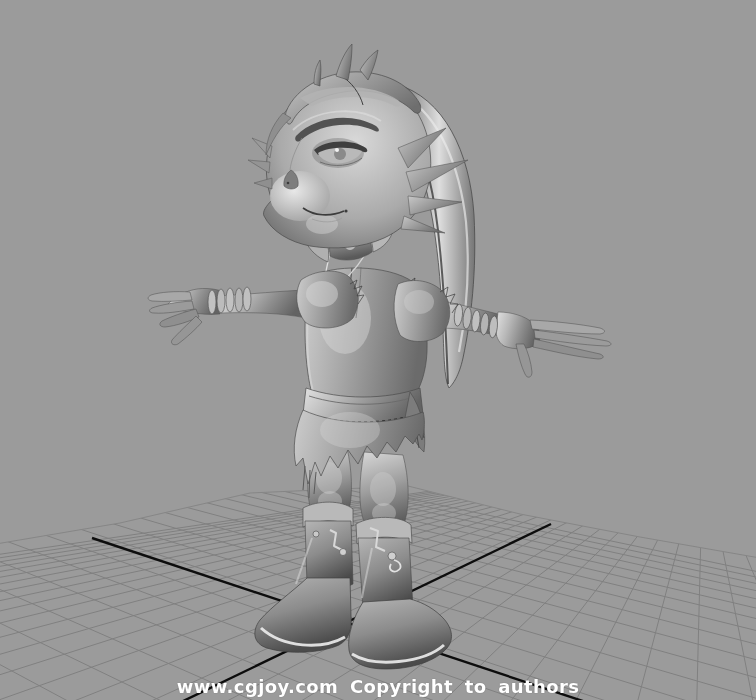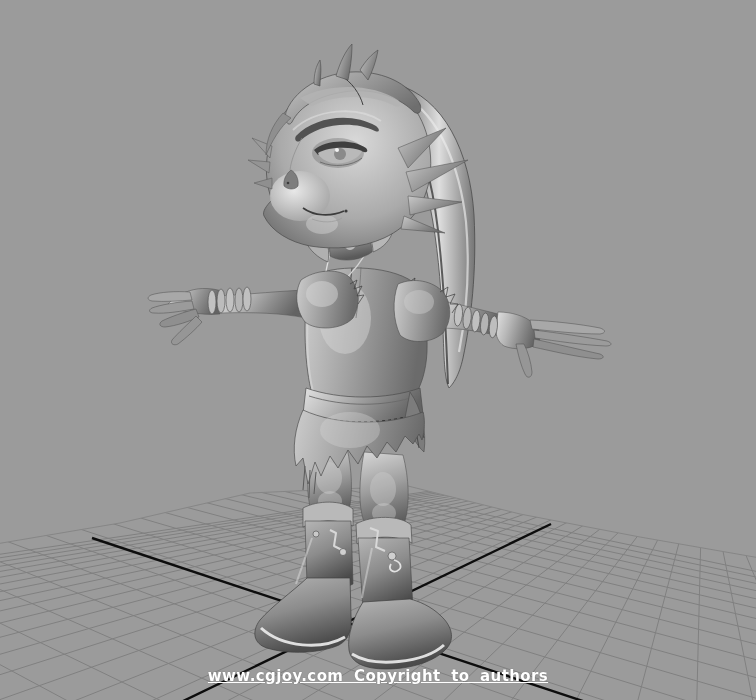--- a/index.html
+++ b/index.html
@@ -7,32 +7,31 @@
     position:relative;
     width:756px;height:700px;
     overflow:hidden;
     background:var(--bg,#9b9b9b);
     font-family:"Liberation Sans", sans-serif;
   }
   #scene{position:absolute;left:0;top:0;display:block;}
   .watermark{
     position:absolute;
     left:50%;
-    bottom:15px;
+    bottom:3px;
     transform:translateX(-50%);
     color:var(--wm,#ffffff);
     font-family:"DejaVu Sans","Liberation Sans",sans-serif;
     font-weight:bold;
-    font-size:15px;
+    font-size:18px;
     letter-spacing:0.4px;
     word-spacing:5px;
     white-space:nowrap;
     text-shadow:0 0 1px rgba(60,60,60,0.55);
     user-select:none;
-    text-decoration:underline;
   }
 </style>
 </head>
 <body>
 
 <div id="stage" style="--bg: #9b9b9b; --wm: #ffffff;">
   <svg id="scene" width="756" height="700" viewBox="0 0 756 700" xmlns="http://www.w3.org/2000/svg">
     <defs>
       <linearGradient id="gSkin" x1="0" y1="0" x2="1" y2="0.25">
         <stop offset="0" stop-color="#e2e2e2"></stop>

